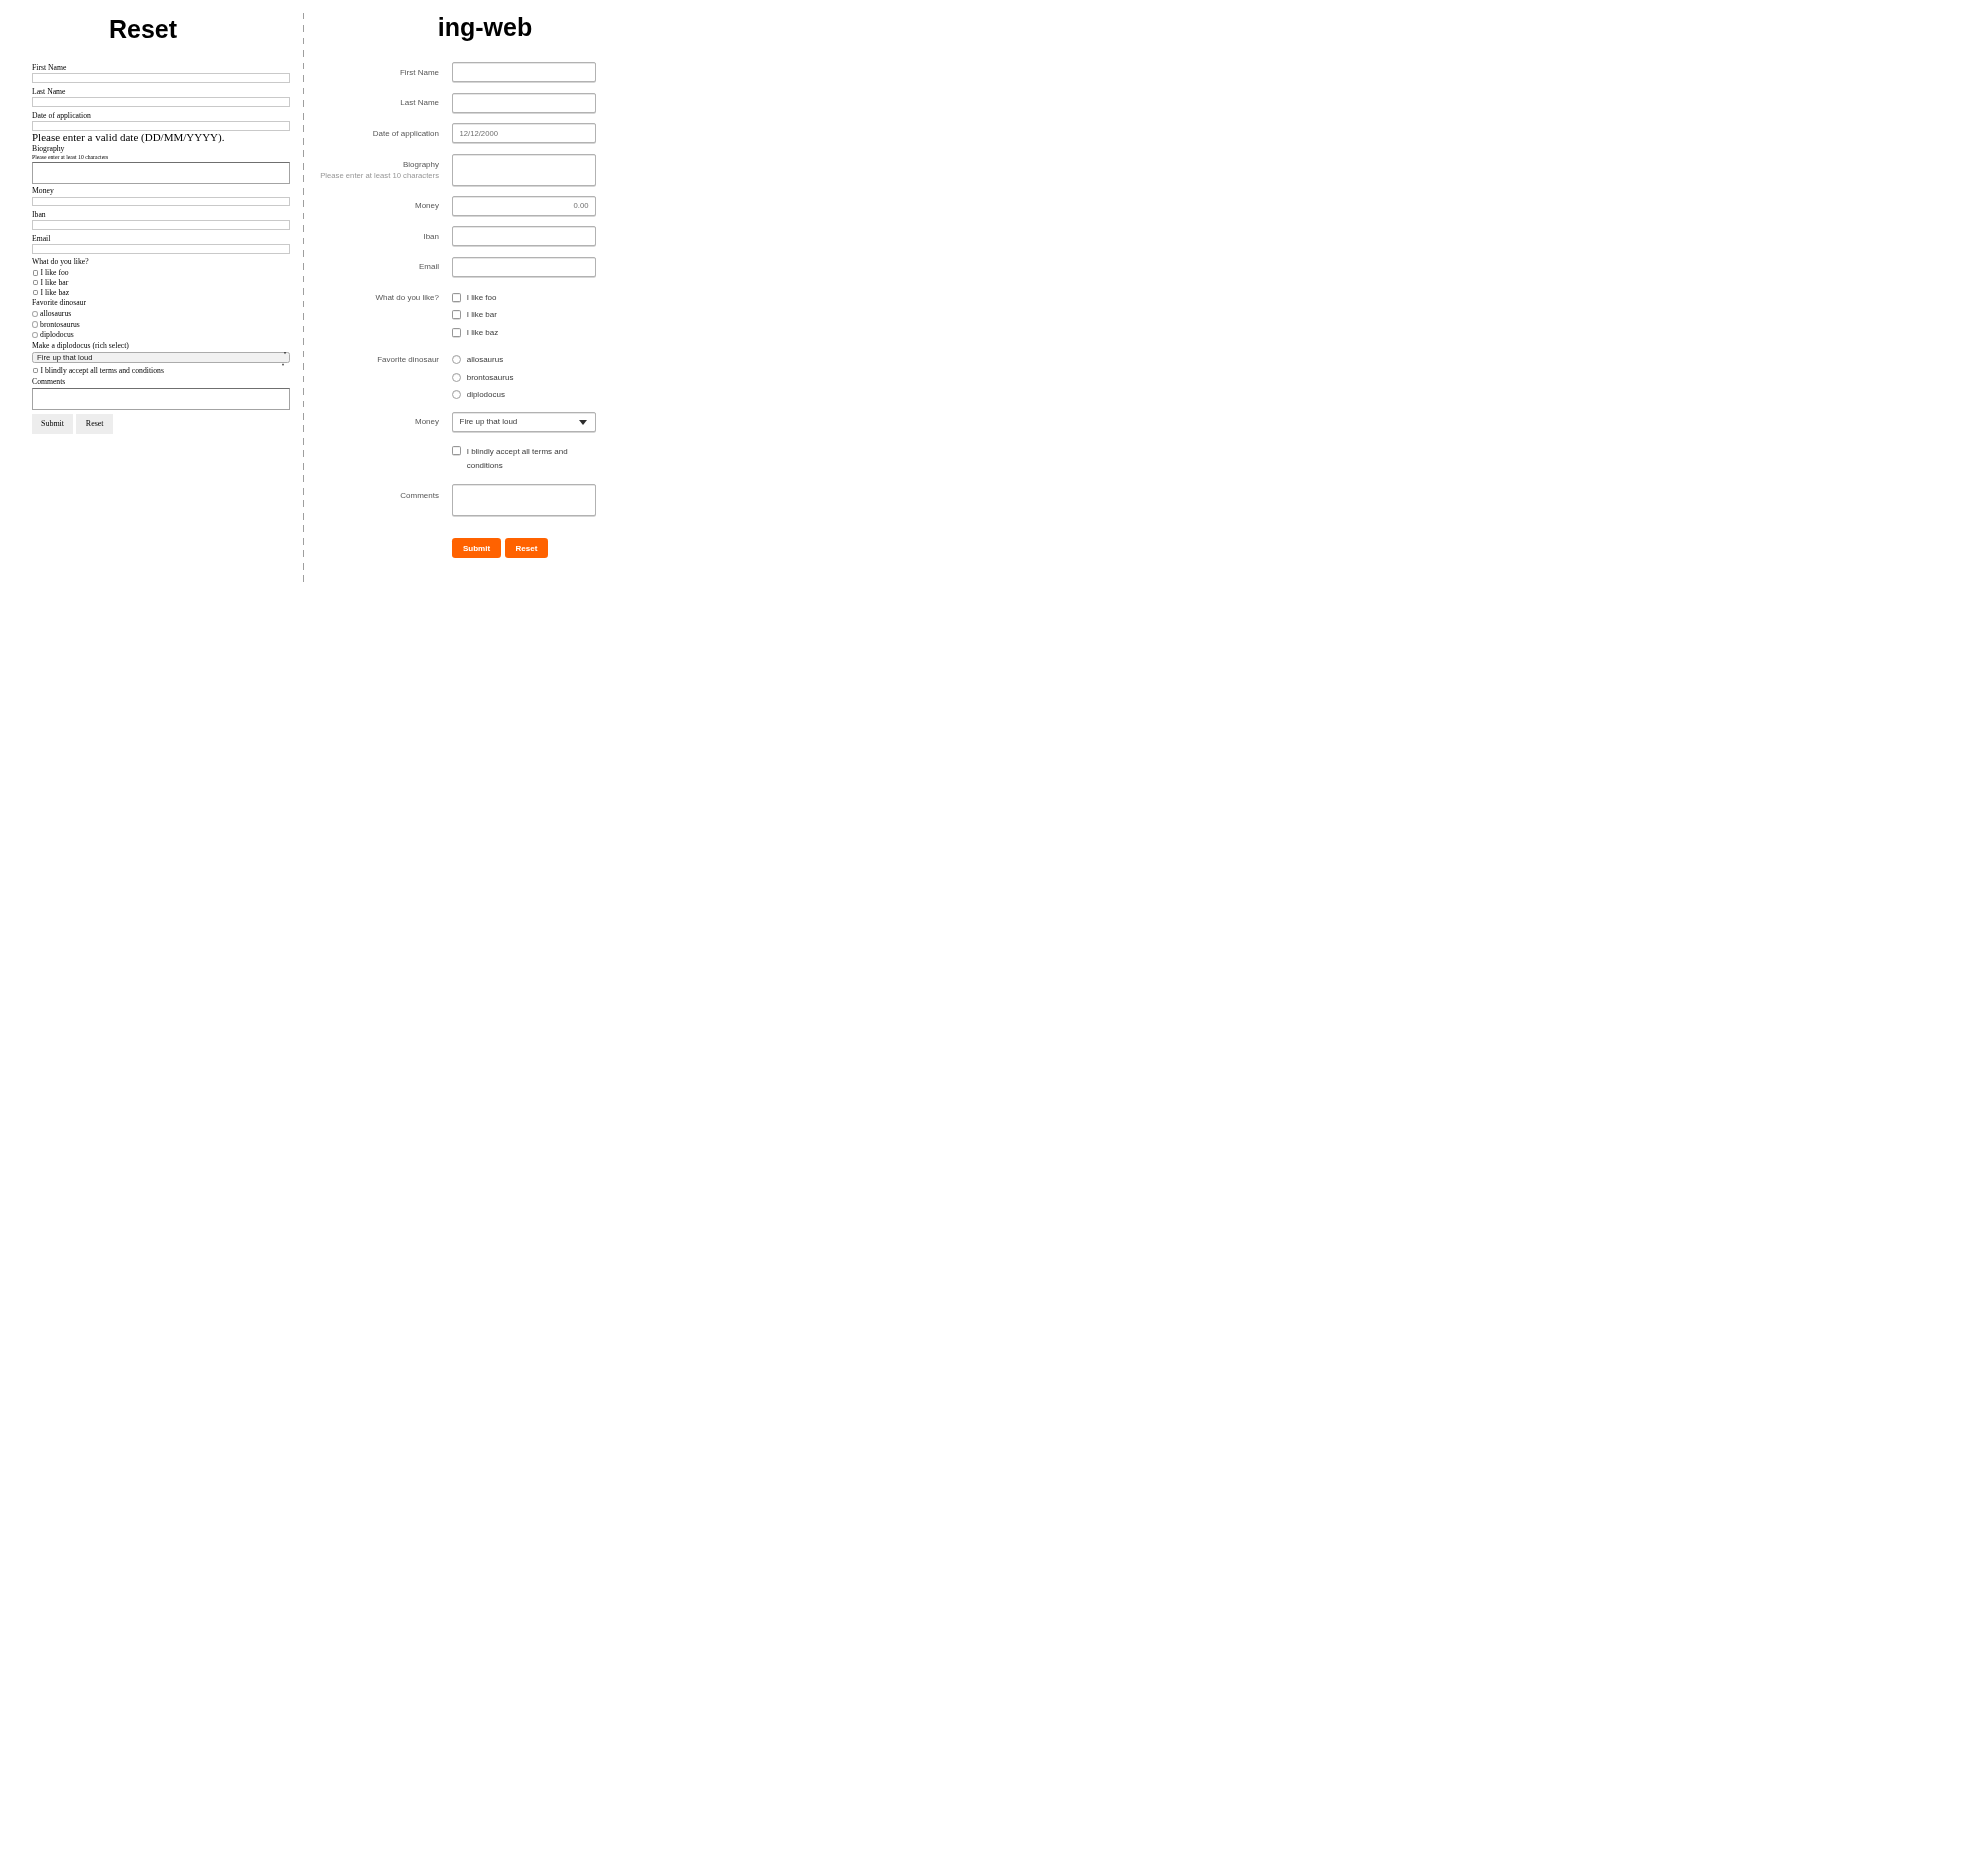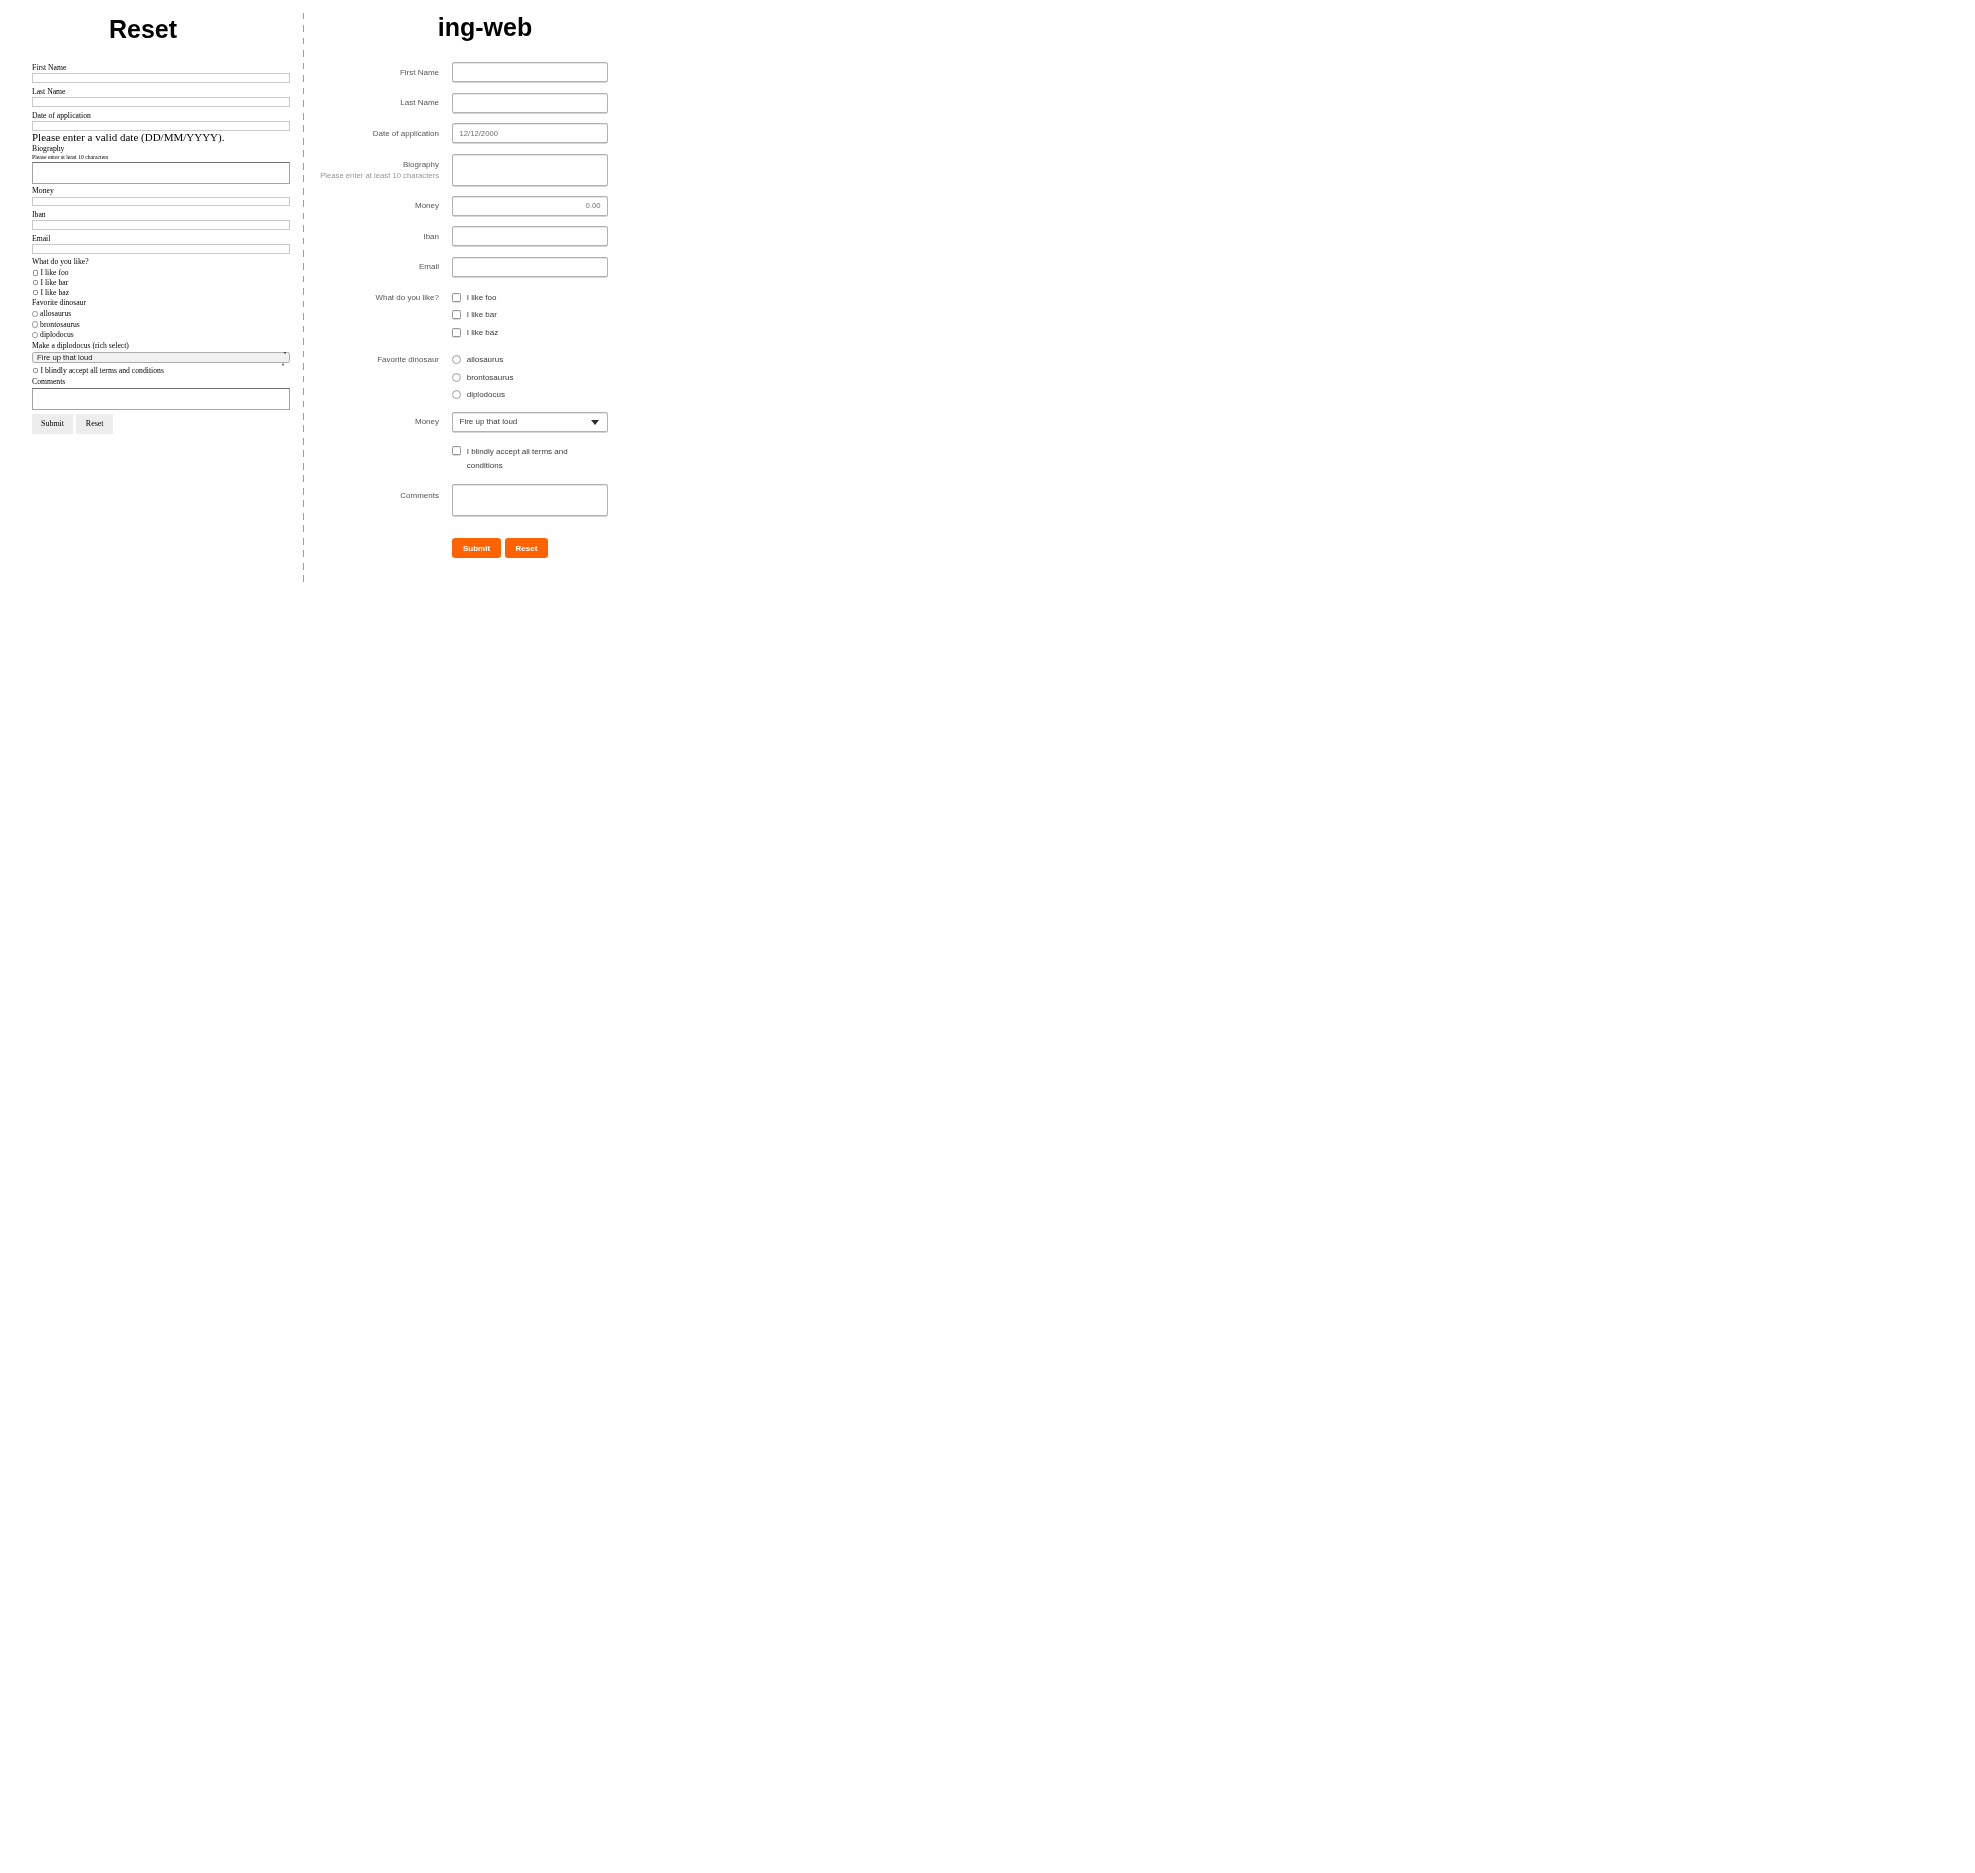--- a/index.html
+++ b/index.html
@@ -50,21 +50,21 @@
 
   
   .right-panel{position:absolute;left:308px;top:15.4px;width:312px;color:#3a3a3a;}
   .right-title{font-size:25px;font-weight:bold;line-height:1;margin:0 0 22px;
     text-align:center;position:relative;left:21px;color:#000;}
   .row{display:flex;margin:0 0 10.5px;}
   .row-label{width:144px;box-sizing:border-box;padding-right:13px;flex:0 0 auto;
     display:flex;flex-direction:column;justify-content:center;align-items:flex-end;
     text-align:right;font-size:8px;color:#575757;}
   .row-label.top{justify-content:flex-start;}
-  .row-field{width:156px;flex:0 0 auto;}
+  .row-field{width:144px;flex:0 0 auto;}
   .rf-input{display:block;width:100%;height:20px;box-sizing:border-box;border:0.4px solid #b2b2b2;
     border-radius:2px;background:#fff;font-family:"Liberation Sans",sans-serif;font-size:7.7px;
     color:#6f6f6f;padding:0 6.5px;box-shadow:0 0.8px 0 #c8c8c8, inset 0 0.8px 0 #dedede;}
   .rf-input.money{text-align:right;}
   .rf-textarea{display:block;width:100%;box-sizing:border-box;resize:none;border:0.4px solid #b2b2b2;
     border-radius:2px;background:#fff;box-shadow:0 0.8px 0 #c8c8c8, inset 0 0.8px 0 #dedede;
     font-family:"Liberation Sans",sans-serif;font-size:7.7px;color:#6f6f6f;padding:3.2px 6.5px;}
   .rf-textarea.bio{height:32px;}
   .rf-textarea.comments{height:32px;}
   .row.bio{margin-bottom:9.7px;}

